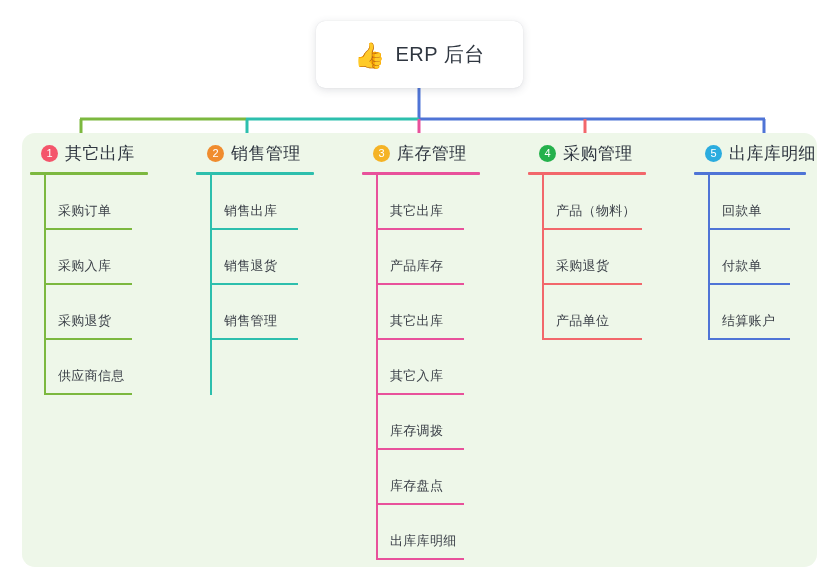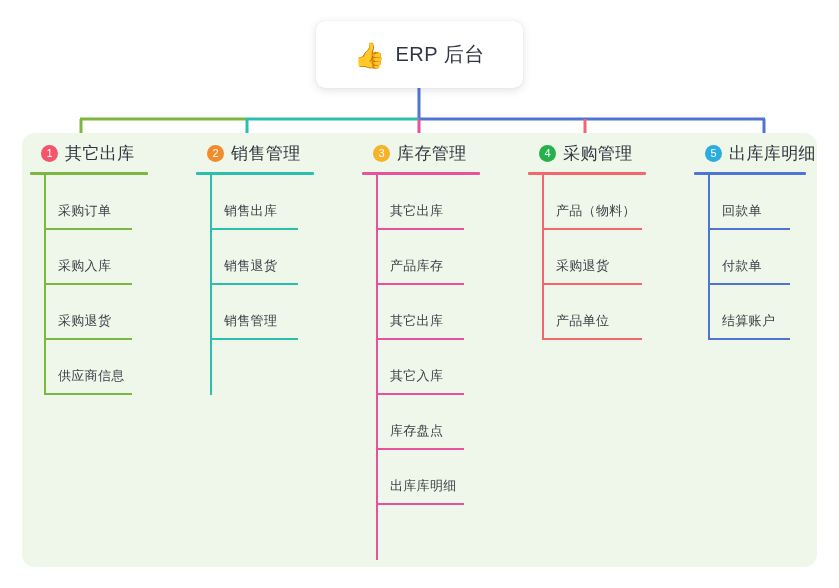--- a/index.html
+++ b/index.html
@@ -227,20 +227,24 @@
           </div>
           <div class="leaf">
             <span class="leaf-label">其它出库</span>
             <div class="leaf-rule" style="background: rgb(232, 81, 155); width: 88px;"></div>
           </div>
           <div class="leaf">
             <span class="leaf-label">其它入库</span>
             <div class="leaf-rule" style="background: rgb(232, 81, 155); width: 88px;"></div>
           </div>
           <div class="leaf">
+            <span class="leaf-label">库存调拨</span>
+            <div class="leaf-rule" style="background: rgb(232, 81, 155); width: 88px;"></div>
+          </div>
+          <div class="leaf">
             <span class="leaf-label">库存盘点</span>
             <div class="leaf-rule" style="background: rgb(232, 81, 155); width: 88px;"></div>
           </div>
           <div class="leaf">
             <span class="leaf-label">出库库明细</span>
             <div class="leaf-rule" style="background: rgb(232, 81, 155); width: 88px;"></div>
           </div>
         </div>
       </div>
       <div class="branch" style="left: 528px; width: 150px;">

